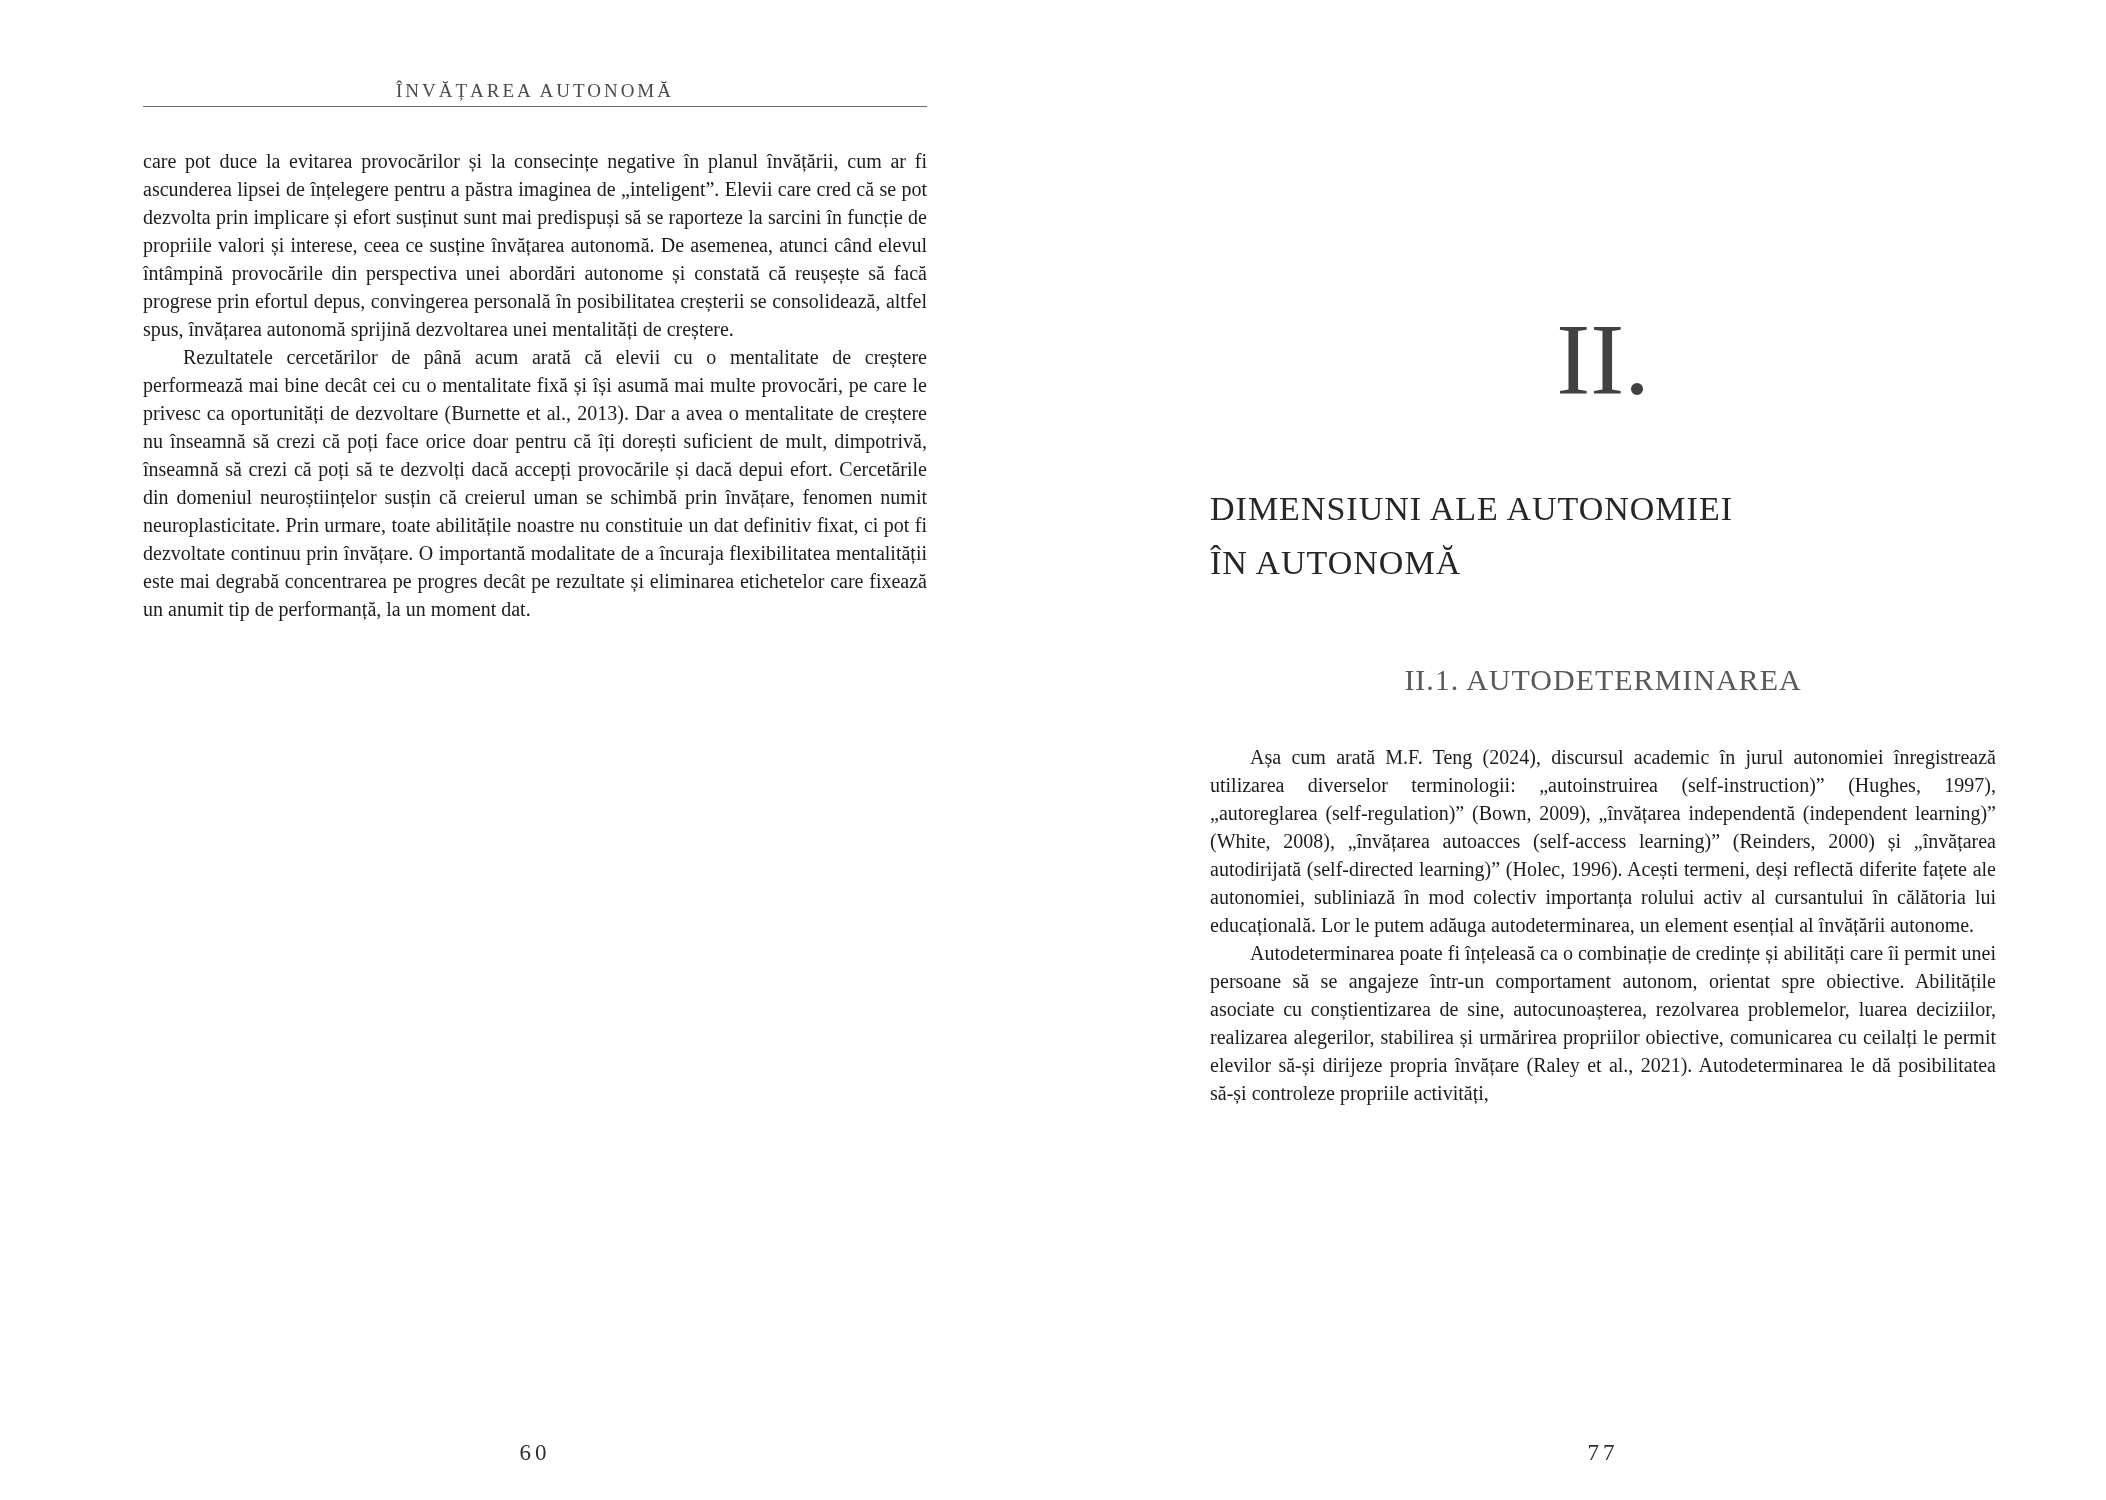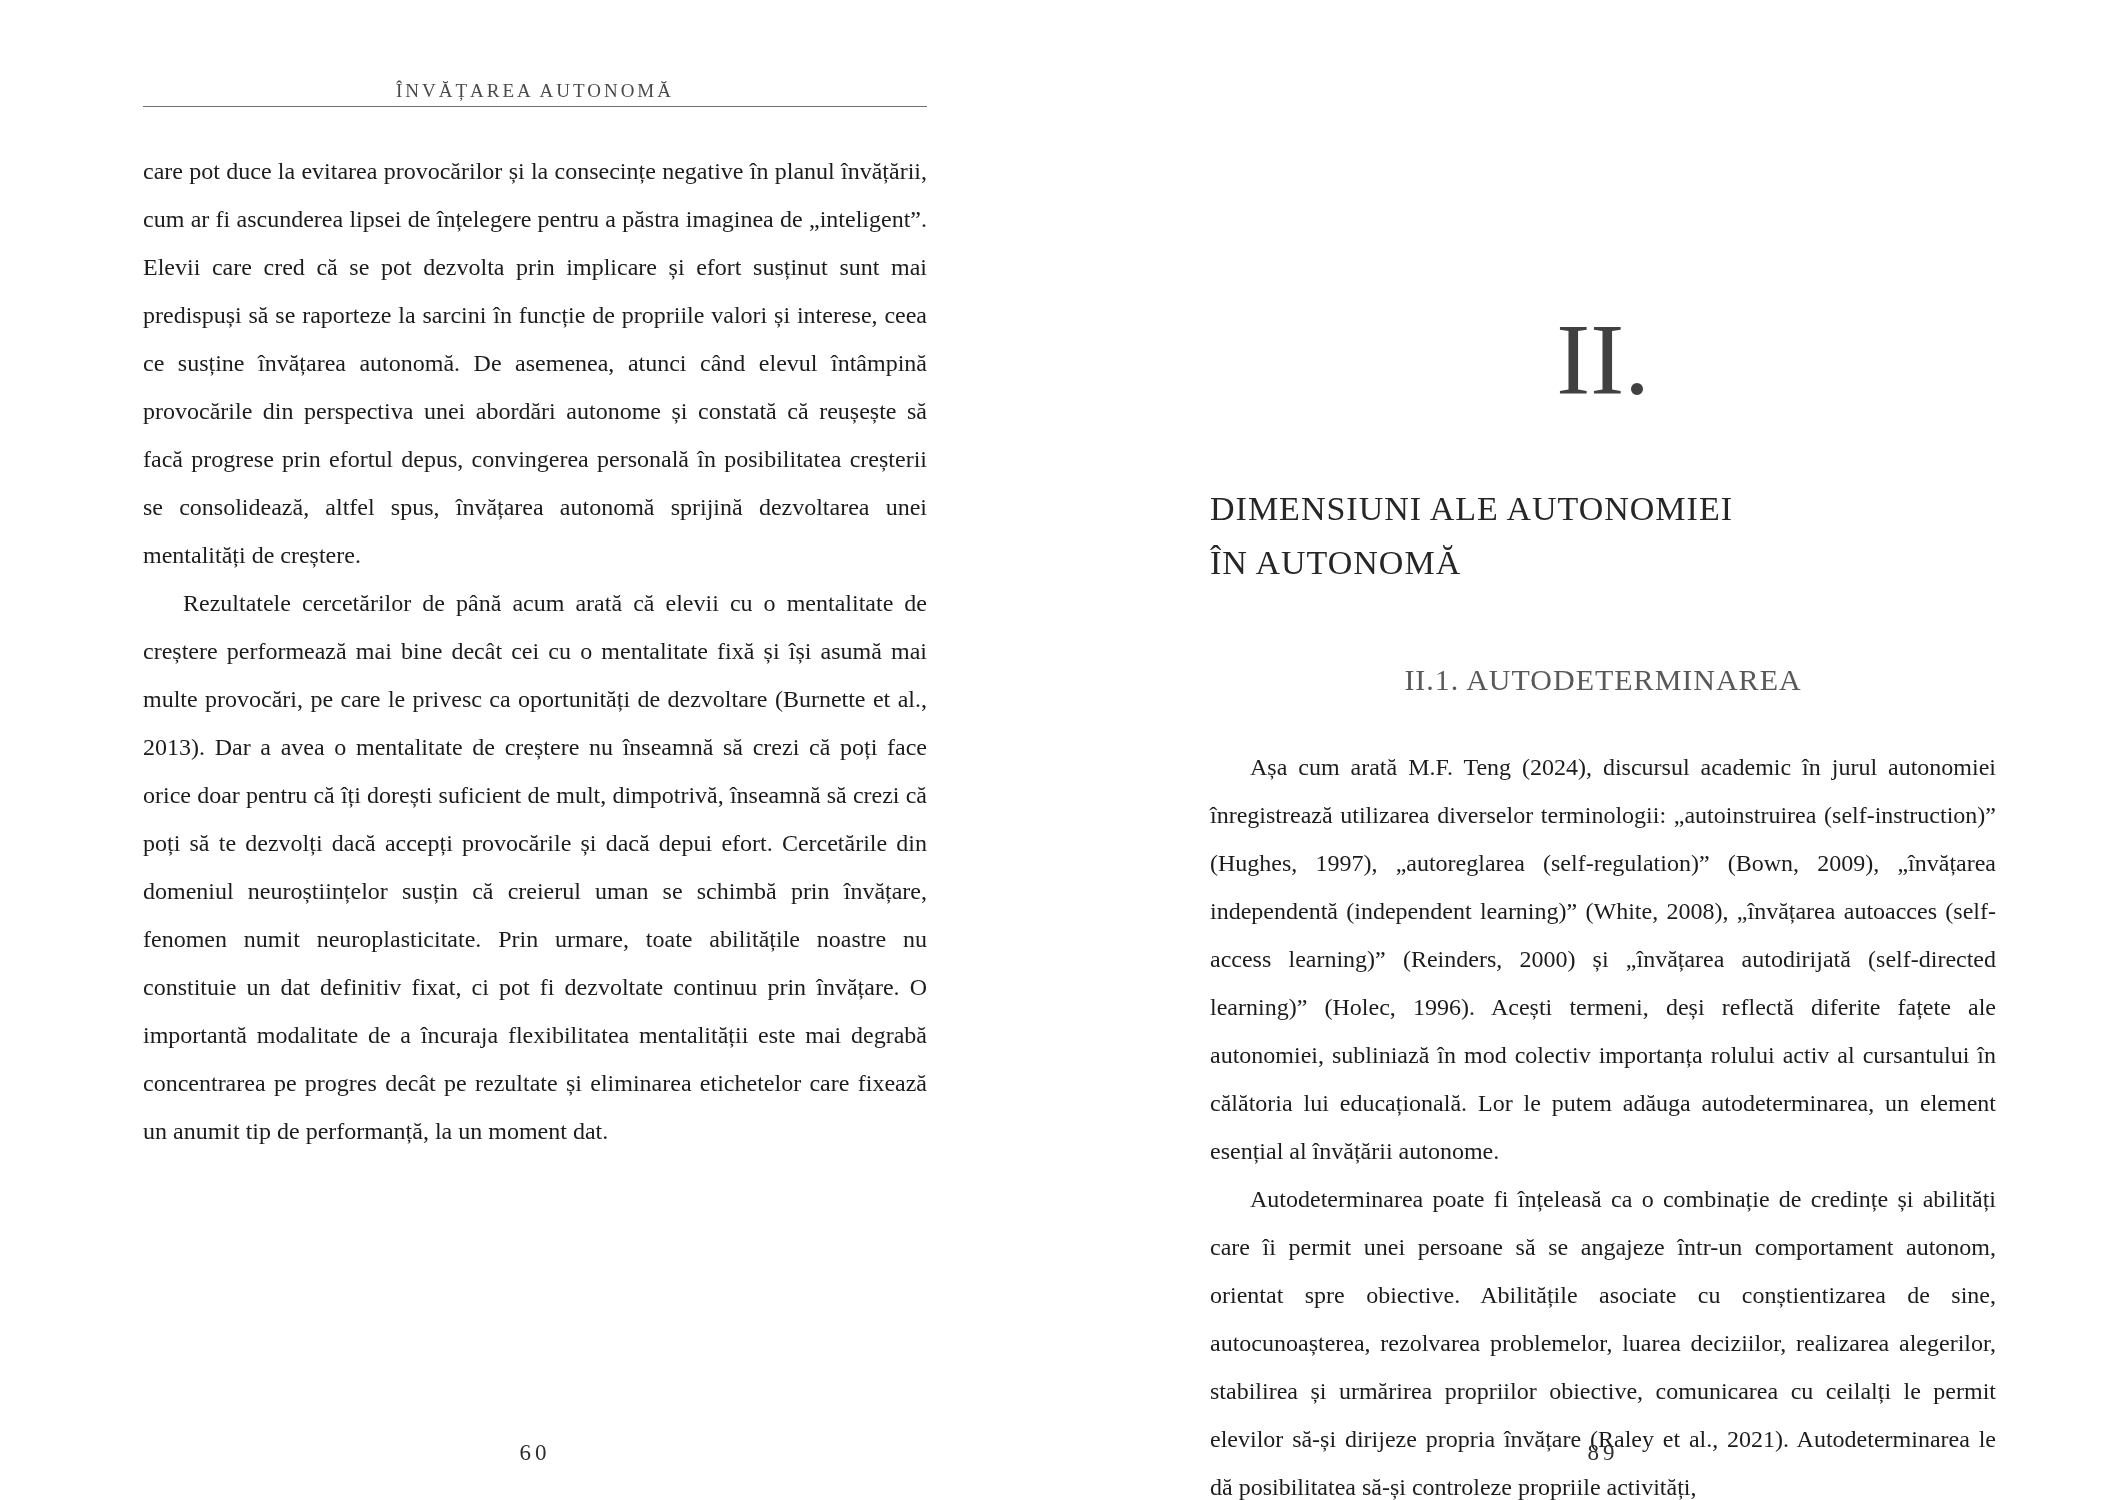--- a/index.html
+++ b/index.html
@@ -32,22 +32,22 @@
     border-bottom: 1.5px solid #6f6f6f;
     text-align: center;
     font-size: 19px;
     letter-spacing: 3px;
     color: #4a4a4a;
   }
   .left-body {
     margin-top: 40px;
   }
   .body-text p {
-    font-size: 24px;
-    line-height: 48px;
+    font-size: 20px;
+    line-height: 28px;
     text-align: justify;
     color: #1c1c1c;
   }
   .body-text p.indent { text-indent: 40px; font-family: Liberation Serif, serif; }
   .body-text p.no-indent { text-indent: 0; }
   .page-number {
     position: absolute;
     bottom: 34px;
     font-size: 23px;
     letter-spacing: 4px;
@@ -113,16 +113,16 @@
       <div class="chapter-title">
         <div>DIMENSIUNI ALE AUTONOMIEI</div>
         <div>ÎN AUTONOMĂ</div>
       </div>
       <div class="section-heading">II.1. AUTODETERMINAREA</div>
       <div class="body-text right-body">
         <p class="indent">Așa cum arată M.F. Teng (2024), discursul academic în jurul autonomiei înregistrează utilizarea diverselor terminologii: „autoinstruirea (self-instruction)” (Hughes, 1997), „autoreglarea (self-regulation)” (Bown, 2009), „învățarea independentă (independent learning)” (White, 2008), „învățarea autoacces (self-access learning)” (Reinders, 2000) și „învățarea autodirijată (self-directed learning)” (Holec, 1996). Acești termeni, deși reflectă diferite fațete ale autonomiei, subliniază în mod colectiv importanța rolului activ al cursantului în călătoria lui educațională. Lor le putem adăuga autodeterminarea, un element esențial al învățării autonome.</p>
         <p class="indent">Autodeterminarea poate fi înțeleasă ca o combinație de credințe și abilități care îi permit unei persoane să se angajeze într-un comportament autonom, orientat spre obiective. Abilitățile asociate cu conștientizarea de sine, autocunoașterea, rezolvarea problemelor, luarea deciziilor, realizarea alegerilor, stabilirea și urmărirea propriilor obiective, comunicarea cu ceilalți le permit elevilor să-și dirijeze propria învățare (Raley et al., 2021). Autodeterminarea le dă posibilitatea să-și controleze propriile activități,</p>
       </div>
     </div>
-    <div class="page-number pn-right">89</div>
+    <div class="page-number pn-right">77</div>
   </div>
 
 </div>
 
 </body></html>

